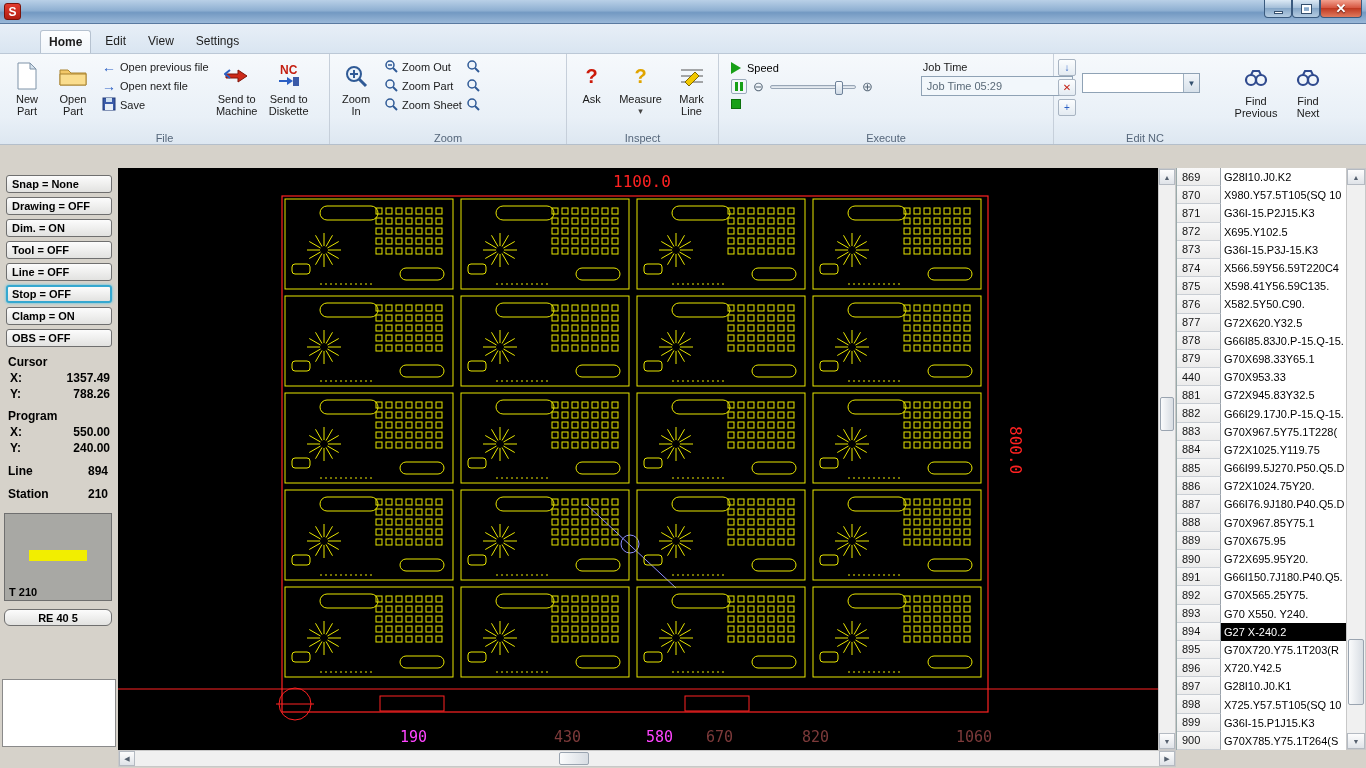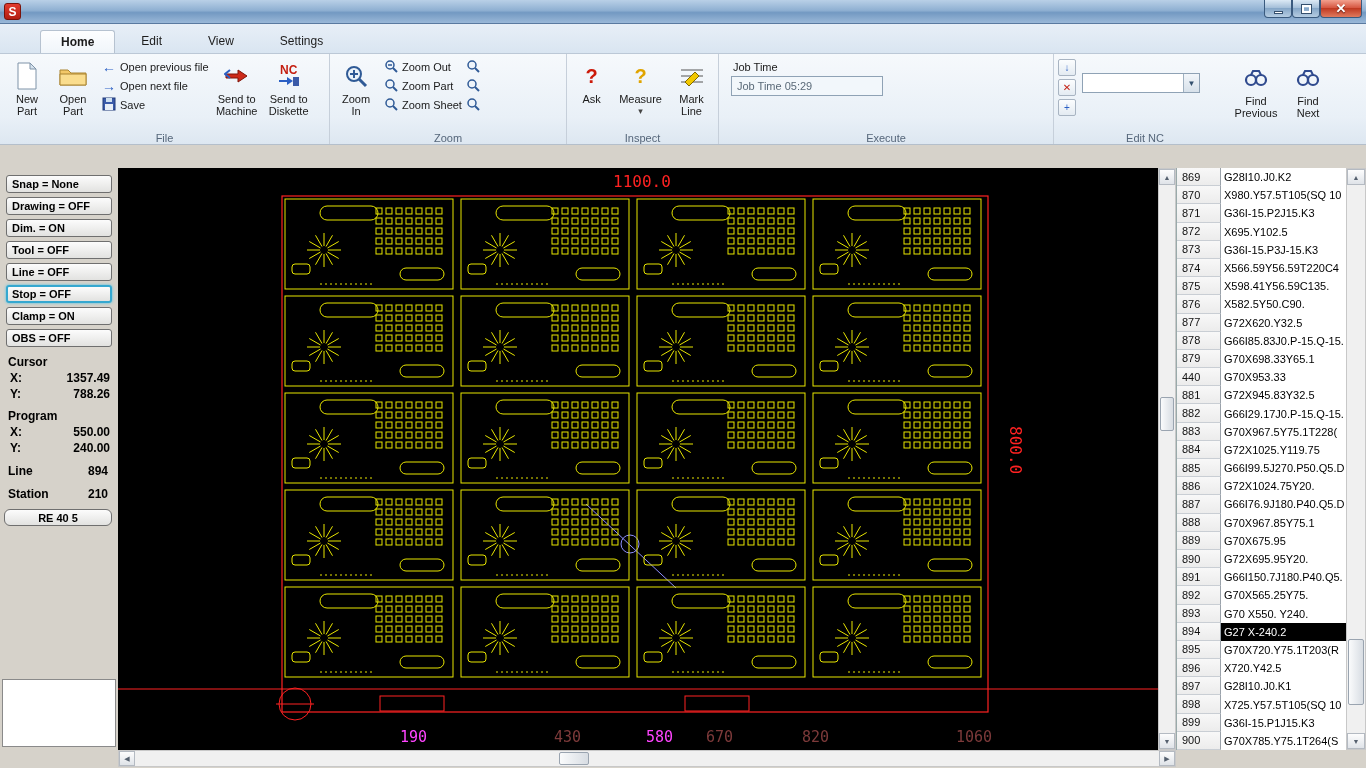--- a/index.html
+++ b/index.html
@@ -20,21 +20,21 @@
   .win-btn { width:28px; height:18px; border:1px solid #3a5a7e; border-top:none; border-radius:0 0 4px 4px;
     background:linear-gradient(#dce9f5,#9fbbd6 50%,#86a7c8 50%,#b5cde2); display:flex; align-items:center; justify-content:center; }
   .win-btn.close { width:42px; background:linear-gradient(#f2a08e,#d3503a 50%,#c03a22 50%,#e07a5e); }
   .glyph-min { width:9px; height:3px; background:#fff; border:1px solid #35506e; margin-top:7px; }
   .glyph-max { width:9px; height:8px; border:2px solid #fff; outline:1px solid #35506e; }
   .glyph-close { color:#fff; font-weight:bold; font-size:13px; text-shadow:0 1px 1px #5e1408; }
 
   
   .tabbar { position:absolute; left:0; top:24px; width:1366px; height:30px;
     background:linear-gradient(#e8eff7,#d9e5f1); border-bottom:1px solid #bcc8d6; display:flex; align-items:flex-end; padding-left:40px; }
-  .tab { height:23px; padding:4px 20px 0; font-size:12px; color:#1c1c1c; margin-right:6px; }
+  .tab { height:23px; padding:4px 8px 0; font-size:12px; color:#1c1c1c; margin-right:6px; }
   .tab.active { background:linear-gradient(#fdfeff,#f0f5fa); border:1px solid #b6c2d0; border-bottom:none;
     border-radius:3px 3px 0 0; font-weight:bold; }
 
   
   .ribbon { position:absolute; left:0; top:54px; width:1366px; height:91px;
     background:linear-gradient(#f6f9fc,#e9f0f7 70%,#dde7f1); border-bottom:1px solid #b4bfcb; display:flex; }
   .rgroup { position:relative; height:100%; border-right:1px solid #c6cfda; padding:3px 4px 14px 4px; }
   .glabel { position:absolute; bottom:0; left:0; right:0; text-align:center; font-size:11px; color:#55667a; }
   .bigbtn { display:flex; flex-direction:column; align-items:center; justify-content:flex-start;
     font-size:11px; line-height:12px; text-align:center; color:#1a1a1a; padding:2px 2px; border-radius:3px; }
@@ -293,20 +293,40 @@
               </svg>
           </span>
           <span>Mark Line</span>
         </div>
       </div>
       <div class="glabel">Inspect</div>
     </div>
 
     <div class="rgroup" style="width:335px;">
       <div class="exec-main">
+        <div class="exe-left">
+          <div class="exe-row">
+            <span class="play-tri"></span>
+            <span style="font-size:11px;">Speed</span>
+          </div>
+          <div class="exe-row">
+            <span class="pause-bars">
+                <i></i>
+                <i></i>
+              </span>
+            <span class="pm">⊖</span>
+            <span class="slider-track">
+                <span class="slider-thumb"></span>
+              </span>
+            <span class="pm">⊕</span>
+          </div>
+          <div class="exe-row">
+              <span class="stop-sq"></span>
+            </div>
+        </div>
         <div>
           <div class="jobtime-label">Job Time</div>
           <div class="jobtime-box">Job Time 05:29</div>
         </div>
       </div>
       <div class="glabel">Execute</div>
     </div>
 
     <div class="rgroup" style="width:312px; border-right:none;">
       <div class="editnc-main">
@@ -383,20 +403,24 @@
           <span class="cval">240.00</span>
       </div>
       <div class="kv-row">
         <span>Line</span>
           <span class="cval">894</span>
       </div>
       <div class="kv-row">
         <span>Station</span>
           <span class="cval">210</span>
       </div>
+      <div class="tool-preview">
+        <div class="tool-bar"></div>
+        <div class="tool-label">T 210</div>
+      </div>
       <button class="re-btn">RE 40 5</button>
       <div class="blank-box"></div>
     </div>
 
     <div class="canvas">
       <svg id="cad-svg" viewBox="0 0 1040 582">
           <rect x="164" y="28" width="706" height="516" fill="none" stroke="#ff2222" stroke-width="1.2"></rect>
           <text x="495" y="19" fill="#ff2222" font-size="16" font-family="DejaVu Sans Mono, monospace">1100.0</text>
           <text transform="translate(892,258) rotate(90)" fill="#ff2222" font-size="16" font-family="DejaVu Sans Mono, monospace">800.0</text>
           <line x1="0" y1="521" x2="1040" y2="521" stroke="#ff2222"></line>

